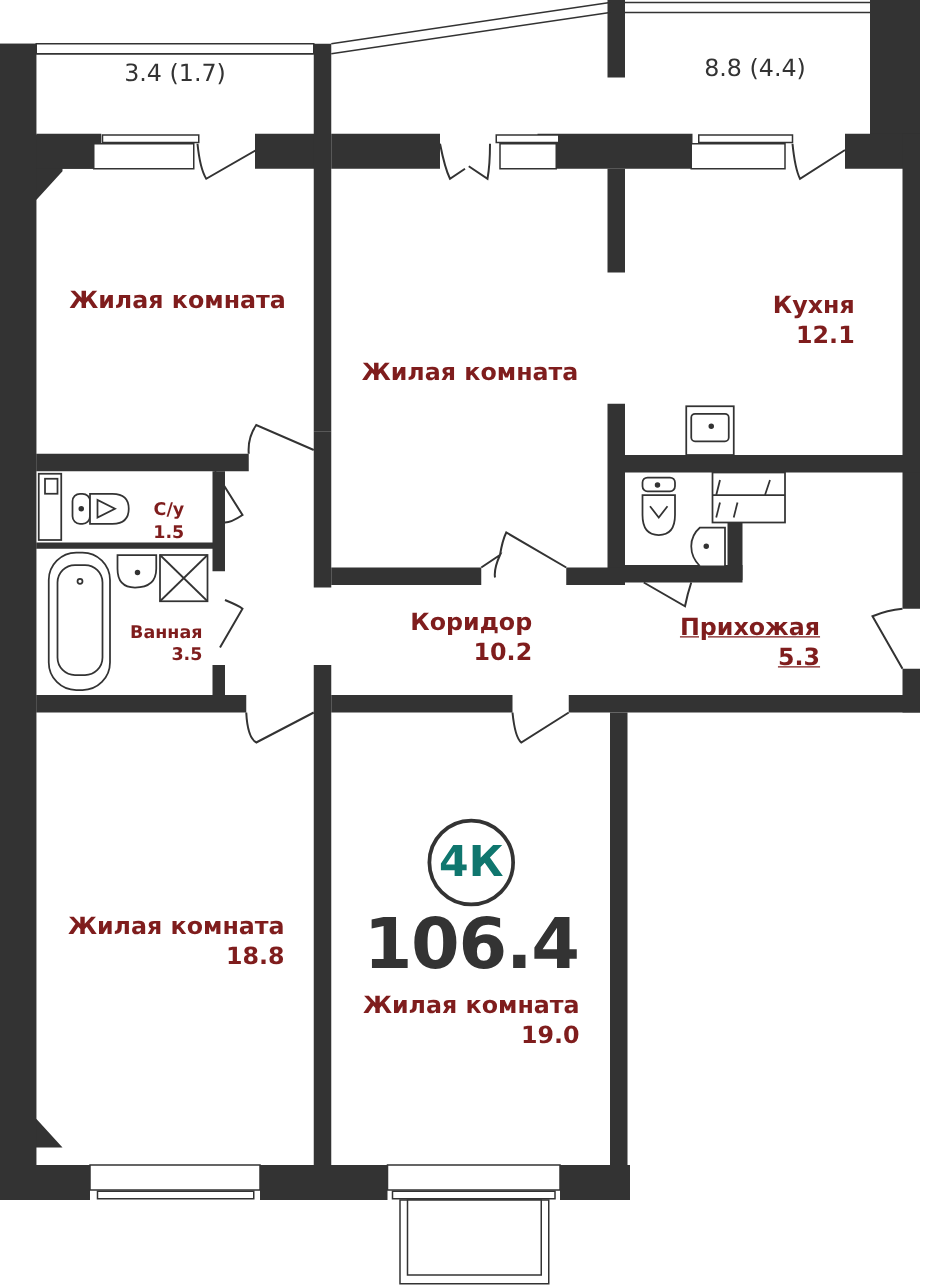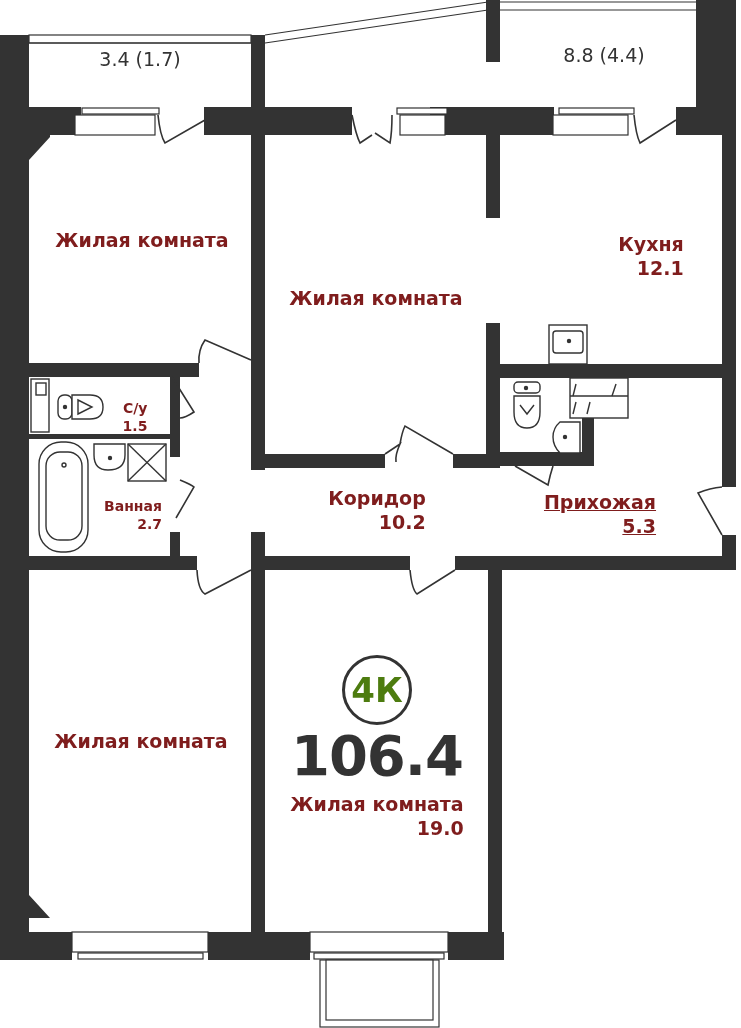--- a/index.html
+++ b/index.html
@@ -9,21 +9,21 @@
   .label { position:absolute; text-align:right; font-weight:bold; color:#7f1d1d;
            line-height:1.25; white-space:nowrap; transform:translateX(-50%); }
   .label .name, .label .area { display:block; }
   .lg { font-size:19px; }
   .sm { font-size:14px; }
   .balcony { position:absolute; font-weight:normal; font-size:19px; color:#333333;
              transform:translateX(-50%); white-space:nowrap; }
   .badge { position:absolute; left:377px; top:655px; width:70px; height:70px;
            margin-left:-35px; border:3px solid #333333; border-radius:50%;
            box-sizing:border-box; display:flex; align-items:center; justify-content:center;
-           font-weight:bold; font-size:34px; color:#4d7c0f; }
+           font-weight:bold; font-size:34px; color:#0f766e; }
   .total { position:absolute; left:377px; top:728px; transform:translateX(-50%);
            font-weight:bold; font-size:56px; color:#333333; letter-spacing:-1px; line-height:1; }
 </style>
 </head>
 <body>
 
 <svg id="plan" viewBox="0 0 741 1028" xmlns="http://www.w3.org/2000/svg">
   <g fill="#333333">
 
     <polygon points="0,35 29,35 29,160 50,137 50,135 75,135 75,108 29,108 29,895 50,918 29,918 29,945 0,945"></polygon>
@@ -171,32 +171,33 @@
 <div class="label lg" style="left:611px; top:233px;margin-left:40px;">
   <span class="name">Кухня</span>
   <span class="area">12.1</span>
 </div>
 <div class="label sm" style="left:135px; top:400px;">
   <span class="name">С/у</span>
   <span class="area">1.5</span>
 </div>
 <div class="label sm" style="left:133px; top:498px;">
   <span class="name">Ванная</span>
-  <span class="area">2.7</span>
+  <span class="area">3.5</span>
 </div>
 <div class="label lg" style="left:377px; top:487px;">
   <span class="name">Коридор</span>
   <span class="area">10.2</span>
 </div>
 <div class="label lg" style="left:600px; top:491px;text-decoration:underline;">
   <span class="name">Прихожая</span>
   <span class="area">5.3</span>
 </div>
 <div class="label lg" style="left:141px; top:730px;">
   <span class="name">Жилая комната</span>
+  <span class="area">18.8</span>
 </div>
 
 <div class="badge">4К</div>
 <div class="total">106.4</div>
 
 <div class="label lg" style="left:377px; top:793px;">
   <span class="name">Жилая комната</span>
   <span class="area">19.0</span>
 </div>
 

